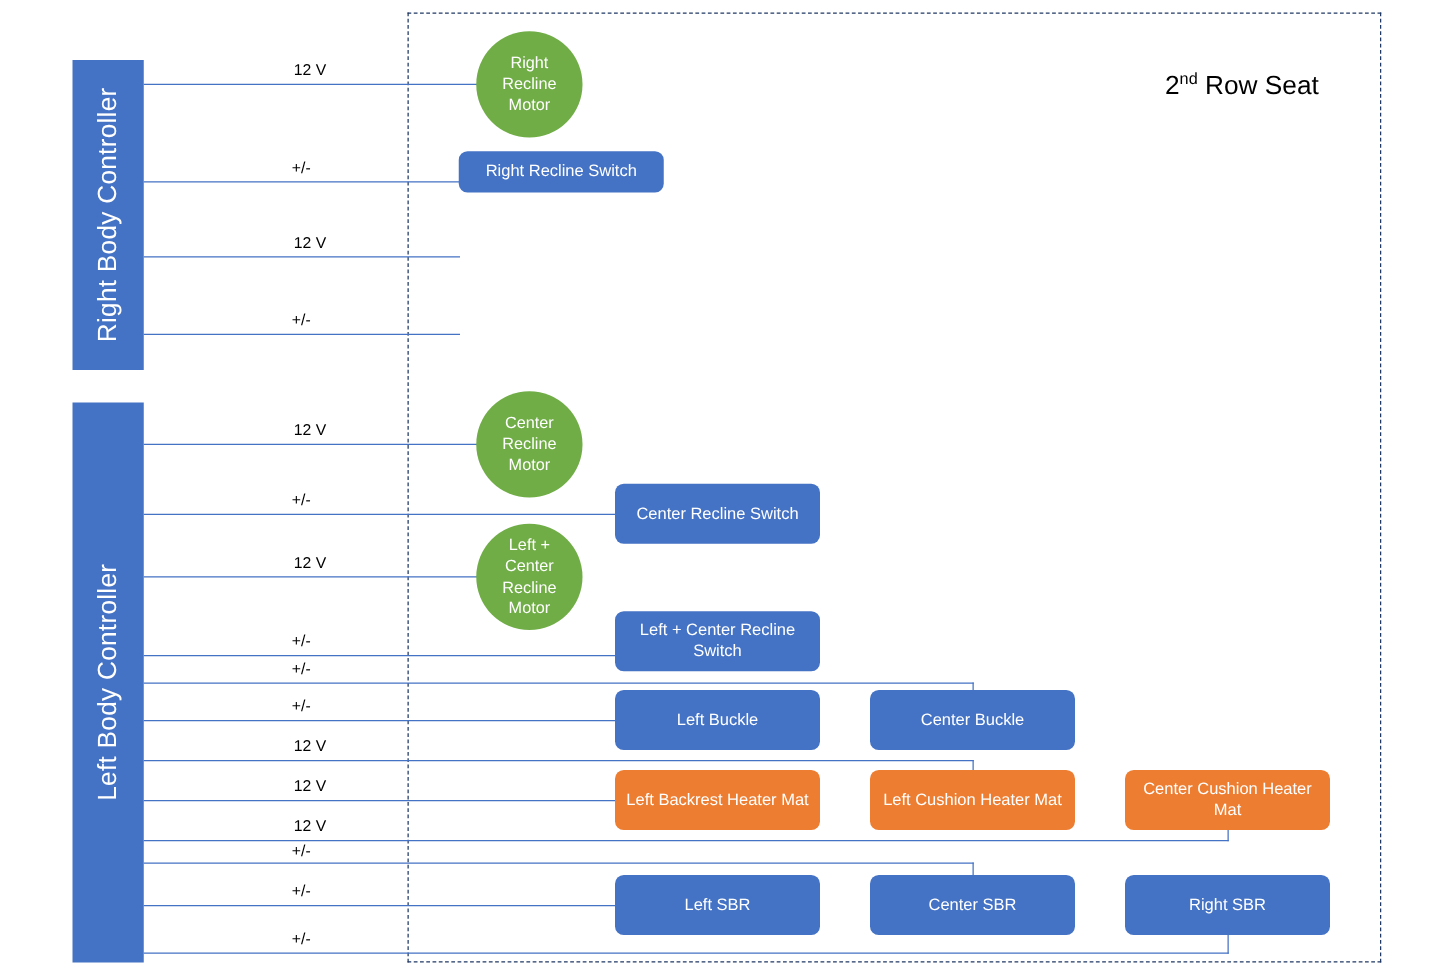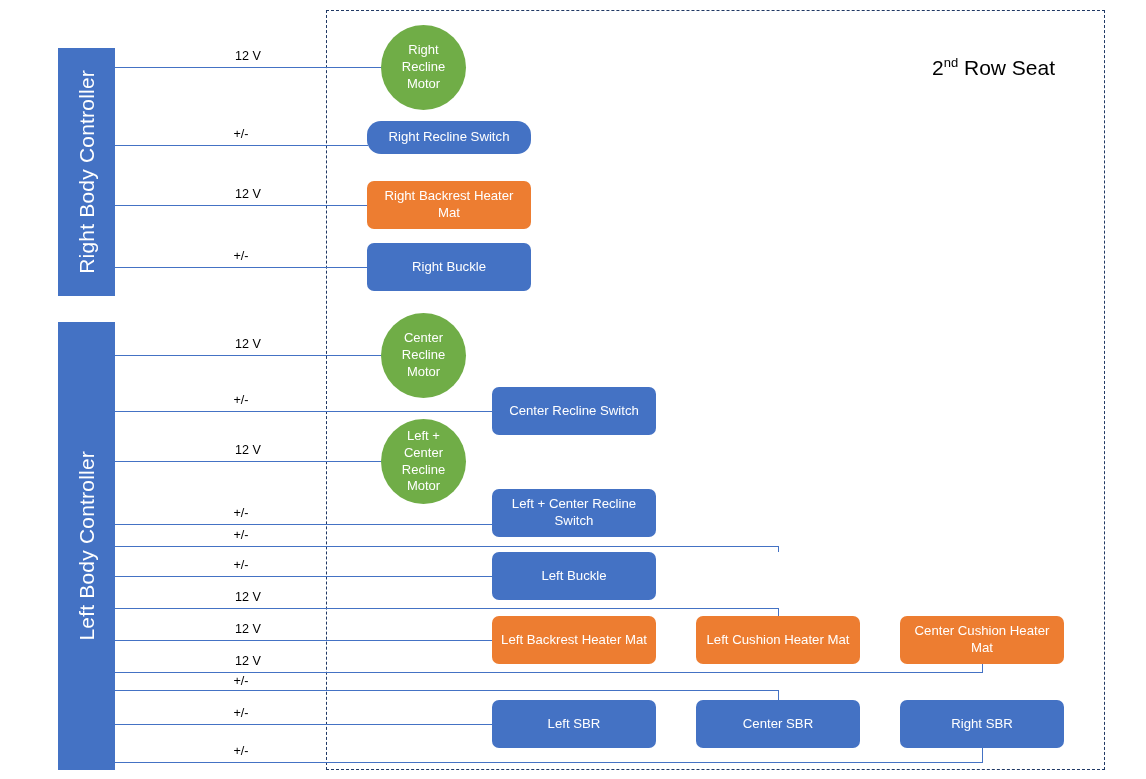--- a/index.html
+++ b/index.html
@@ -100,23 +100,21 @@
   <div class="wire h" style="left:115px; top:145px; width:253px;"></div>
   <div class="wire h" style="left:115px; top:205px; width:253px;"></div>
   <div class="wire h" style="left:115px; top:267px; width:253px;"></div>
 
   <div class="wire-label" style="left:248px; top:63px;">12 V</div>
   <div class="wire-label" style="left:241px; top:141px;">+/-</div>
   <div class="wire-label" style="left:248px; top:201px;">12 V</div>
   <div class="wire-label" style="left:241px; top:263px;">+/-</div>
 
   <div class="node green" style="left:381px; top:25px; width:85px; height:85px;">Right Recline Motor</div>
-  <div class="node blue" style="left:367px; top:121px; width:164px; height:33px;border-radius:14px;">Right Recline Switch</div>
-  <div class="node orange" style="left:367px; top:181px; width:164px; height:48px;">Right Backrest Heater Mat</div>
-  <div class="node blue" style="left:367px; top:243px; width:164px; height:48px;">Right Buckle</div>
+  <div class="node blue" style="left:367px; top:121px; width:164px; height:33px;">Right Recline Switch</div>
 
   <div class="wire h" style="left:115px; top:355px; width:268px;"></div>
   <div class="wire h" style="left:115px; top:411px; width:378px;"></div>
   <div class="wire h" style="left:115px; top:461px; width:268px;"></div>
   <div class="wire h" style="left:115px; top:524px; width:378px;"></div>
   <div class="wire h" style="left:115px; top:546px; width:664px;"></div>
   <div class="wire h" style="left:115px; top:576px; width:378px;"></div>
   <div class="wire h" style="left:115px; top:608px; width:664px;"></div>
   <div class="wire h" style="left:115px; top:640px; width:378px;"></div>
   <div class="wire h" style="left:115px; top:672px; width:868px;"></div>
@@ -142,20 +140,21 @@
   <div class="wire-label" style="left:241px; top:688px;">+/-</div>
   <div class="wire-label" style="left:241px; top:720px;">+/-</div>
   <div class="wire-label" style="left:241px; top:758px;">+/-</div>
 
   <div class="node green" style="left:381px; top:313px; width:85px; height:85px;">Center Recline Motor</div>
   <div class="node blue" style="left:492px; top:387px; width:164px; height:48px;">Center Recline Switch</div>
   <div class="node green" style="left:381px; top:419px; width:85px; height:85px;">Left + Center Recline Motor</div>
   <div class="node blue" style="left:492px; top:552px; width:164px; height:48px;">Left Buckle</div>
 
   <div class="node blue" style="left:492px; top:489px; width:164px; height:48px;">Left + Center Recline Switch</div>
+  <div class="node blue" style="left:696px; top:552px; width:164px; height:48px;">Center Buckle</div>
 
   <div class="node orange" style="left:492px; top:616px; width:164px; height:48px;">Left Backrest Heater Mat</div>
   <div class="node orange" style="left:696px; top:616px; width:164px; height:48px;text-align:center;">Left Cushion Heater Mat</div>
   <div class="node orange" style="left:900px; top:616px; width:164px; height:48px;">Center Cushion Heater Mat</div>
 
   <div class="node blue" style="left:492px; top:700px; width:164px; height:48px;">Left SBR</div>
   <div class="node blue" style="left:696px; top:700px; width:164px; height:48px;">Center SBR</div>
   <div class="node blue" style="left:900px; top:700px; width:164px; height:48px;">Right SBR</div>
 
 </div>

